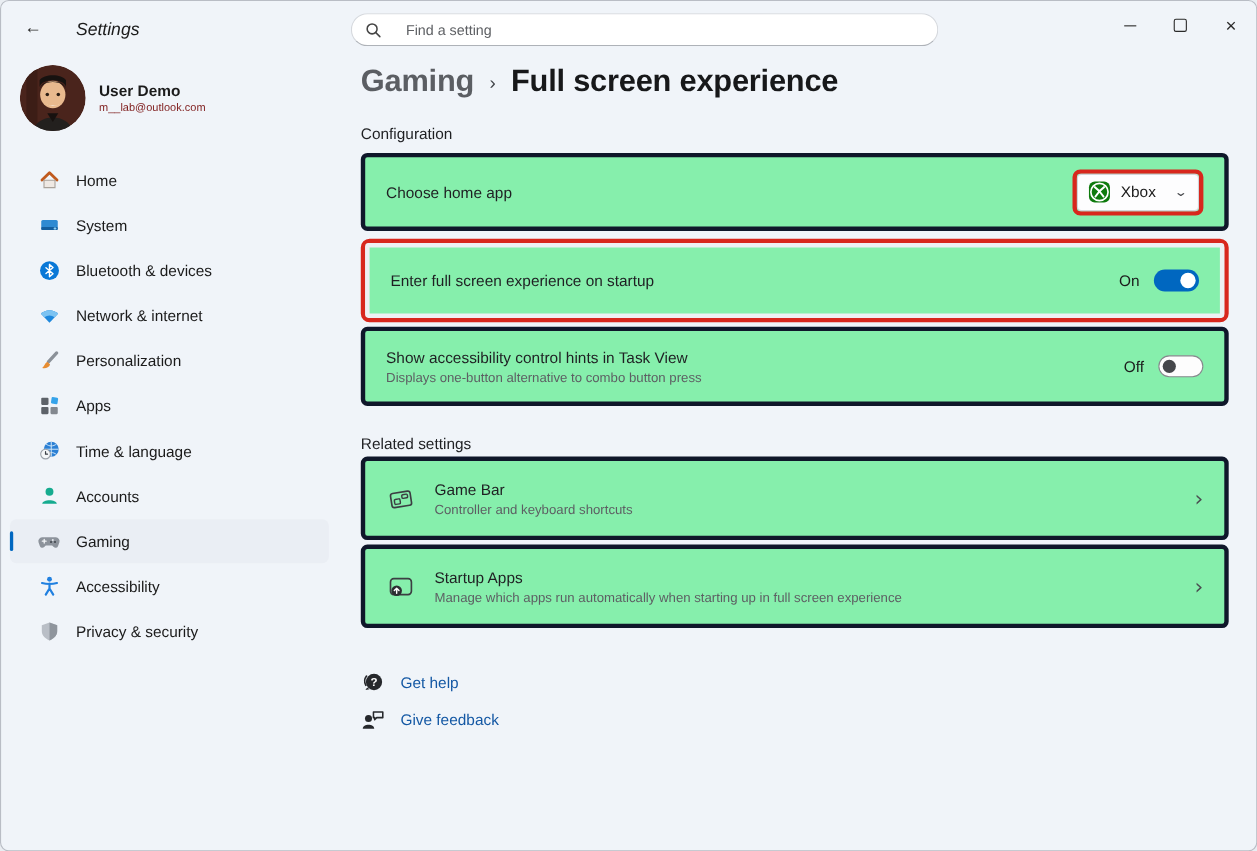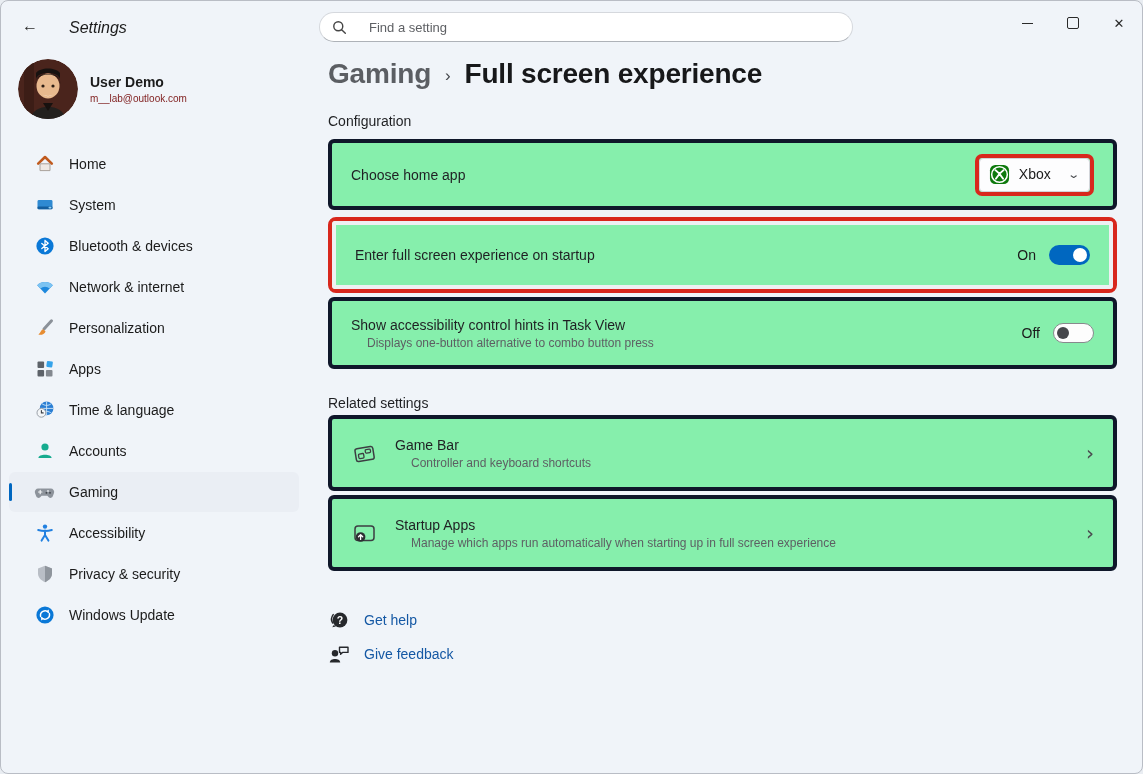--- a/index.html
+++ b/index.html
@@ -58,21 +58,21 @@
   .breadcrumb{margin-top:57px;font-size:28px;font-weight:600;letter-spacing:-0.2px;display:flex;align-items:center;}
   .crumb-parent{color:#5b5e63;cursor:pointer;}
   .crumb-sep{font-size:17px;color:#43464b;margin:3px 14px 0 14px;font-weight:400;}
   .crumb-current{color:#17181a;}
   .section-title{margin-top:23px;font-size:14px;font-weight:400;color:#1f2023;}
   .card{
     background:#86efac;border:4px solid #0f172a;border-radius:6px;
     display:flex;align-items:center;padding:0 19px;
   }
   .card-label{font-size:14px;color:#1f2023;}
-  .card-sub{font-size:12px;color:#5d5f63;margin-top:3px;margin-left:16px;}
+  .card-sub{font-size:12px;color:#5d5f63;margin-top:3px;}
   .spacer{flex:1;}
   .row1{margin-top:10px;height:63px;}
   .annotated-block{margin-top:7px;border:4px solid var(--ann);border-radius:8px;}
   .annotated-block .card{border-radius:3px;height:60px;border-color:#eef0f3;}
   .row3{margin-top:4px;height:64px;}
   .rel-row{margin-top:4px;height:68px;gap:17px;}
   .rel-row:first-of-type{margin-top:11px;}
   .chevron-right{font-size:20px;color:#4a4c50;font-family:"DejaVu Sans",sans-serif;}
   
   .annotated-inline{border:4px solid var(--ann);border-radius:7px;}
@@ -269,32 +269,20 @@
     <div class="nav-item">
       <span class="nav-icon">
         <svg width="20" height="20" viewBox="0 0 20 20">
             <path d="M10 1.8 L17 4.4 V9.6 C17 13.8 14 16.4 10 18.2 C6 16.4 3 13.8 3 9.6 V4.4 Z" fill="#b9bec6"></path>
             <path d="M10 1.8 L17 4.4 V9.6 C17 13.8 14 16.4 10 18.2 Z" fill="#8f959d"></path>
           </svg>
       </span>
       <span>Privacy &amp; security</span>
     </div>
 
-    <div class="nav-item">
-      <span class="nav-icon">
-        <svg width="20" height="20" viewBox="0 0 20 20">
-            <circle cx="10" cy="10" r="8.6" fill="#0a78d7"></circle>
-            <path d="M5.6 11.4 a4.6 4.6 0 0 1 7.8 -4.2" fill="none" stroke="#fff" stroke-width="1.5" stroke-linecap="round"></path>
-            <path d="M14.4 8.6 a4.6 4.6 0 0 1 -7.8 4.2" fill="none" stroke="#fff" stroke-width="1.5" stroke-linecap="round"></path>
-            <path d="M13.9 4.6 L13.6 7.8 L10.9 6.4 Z" fill="#fff"></path>
-            <path d="M6.1 15.4 L6.4 12.2 L9.1 13.6 Z" fill="#fff"></path>
-          </svg>
-      </span>
-      <span>Windows Update</span>
-    </div>
 
   </div>
 
   <div class="main">
 
     <div class="breadcrumb">
       <span class="crumb-parent">Gaming</span>
       <span class="crumb-sep">›</span>
       <span class="crumb-current">Full screen experience</span>
     </div>

